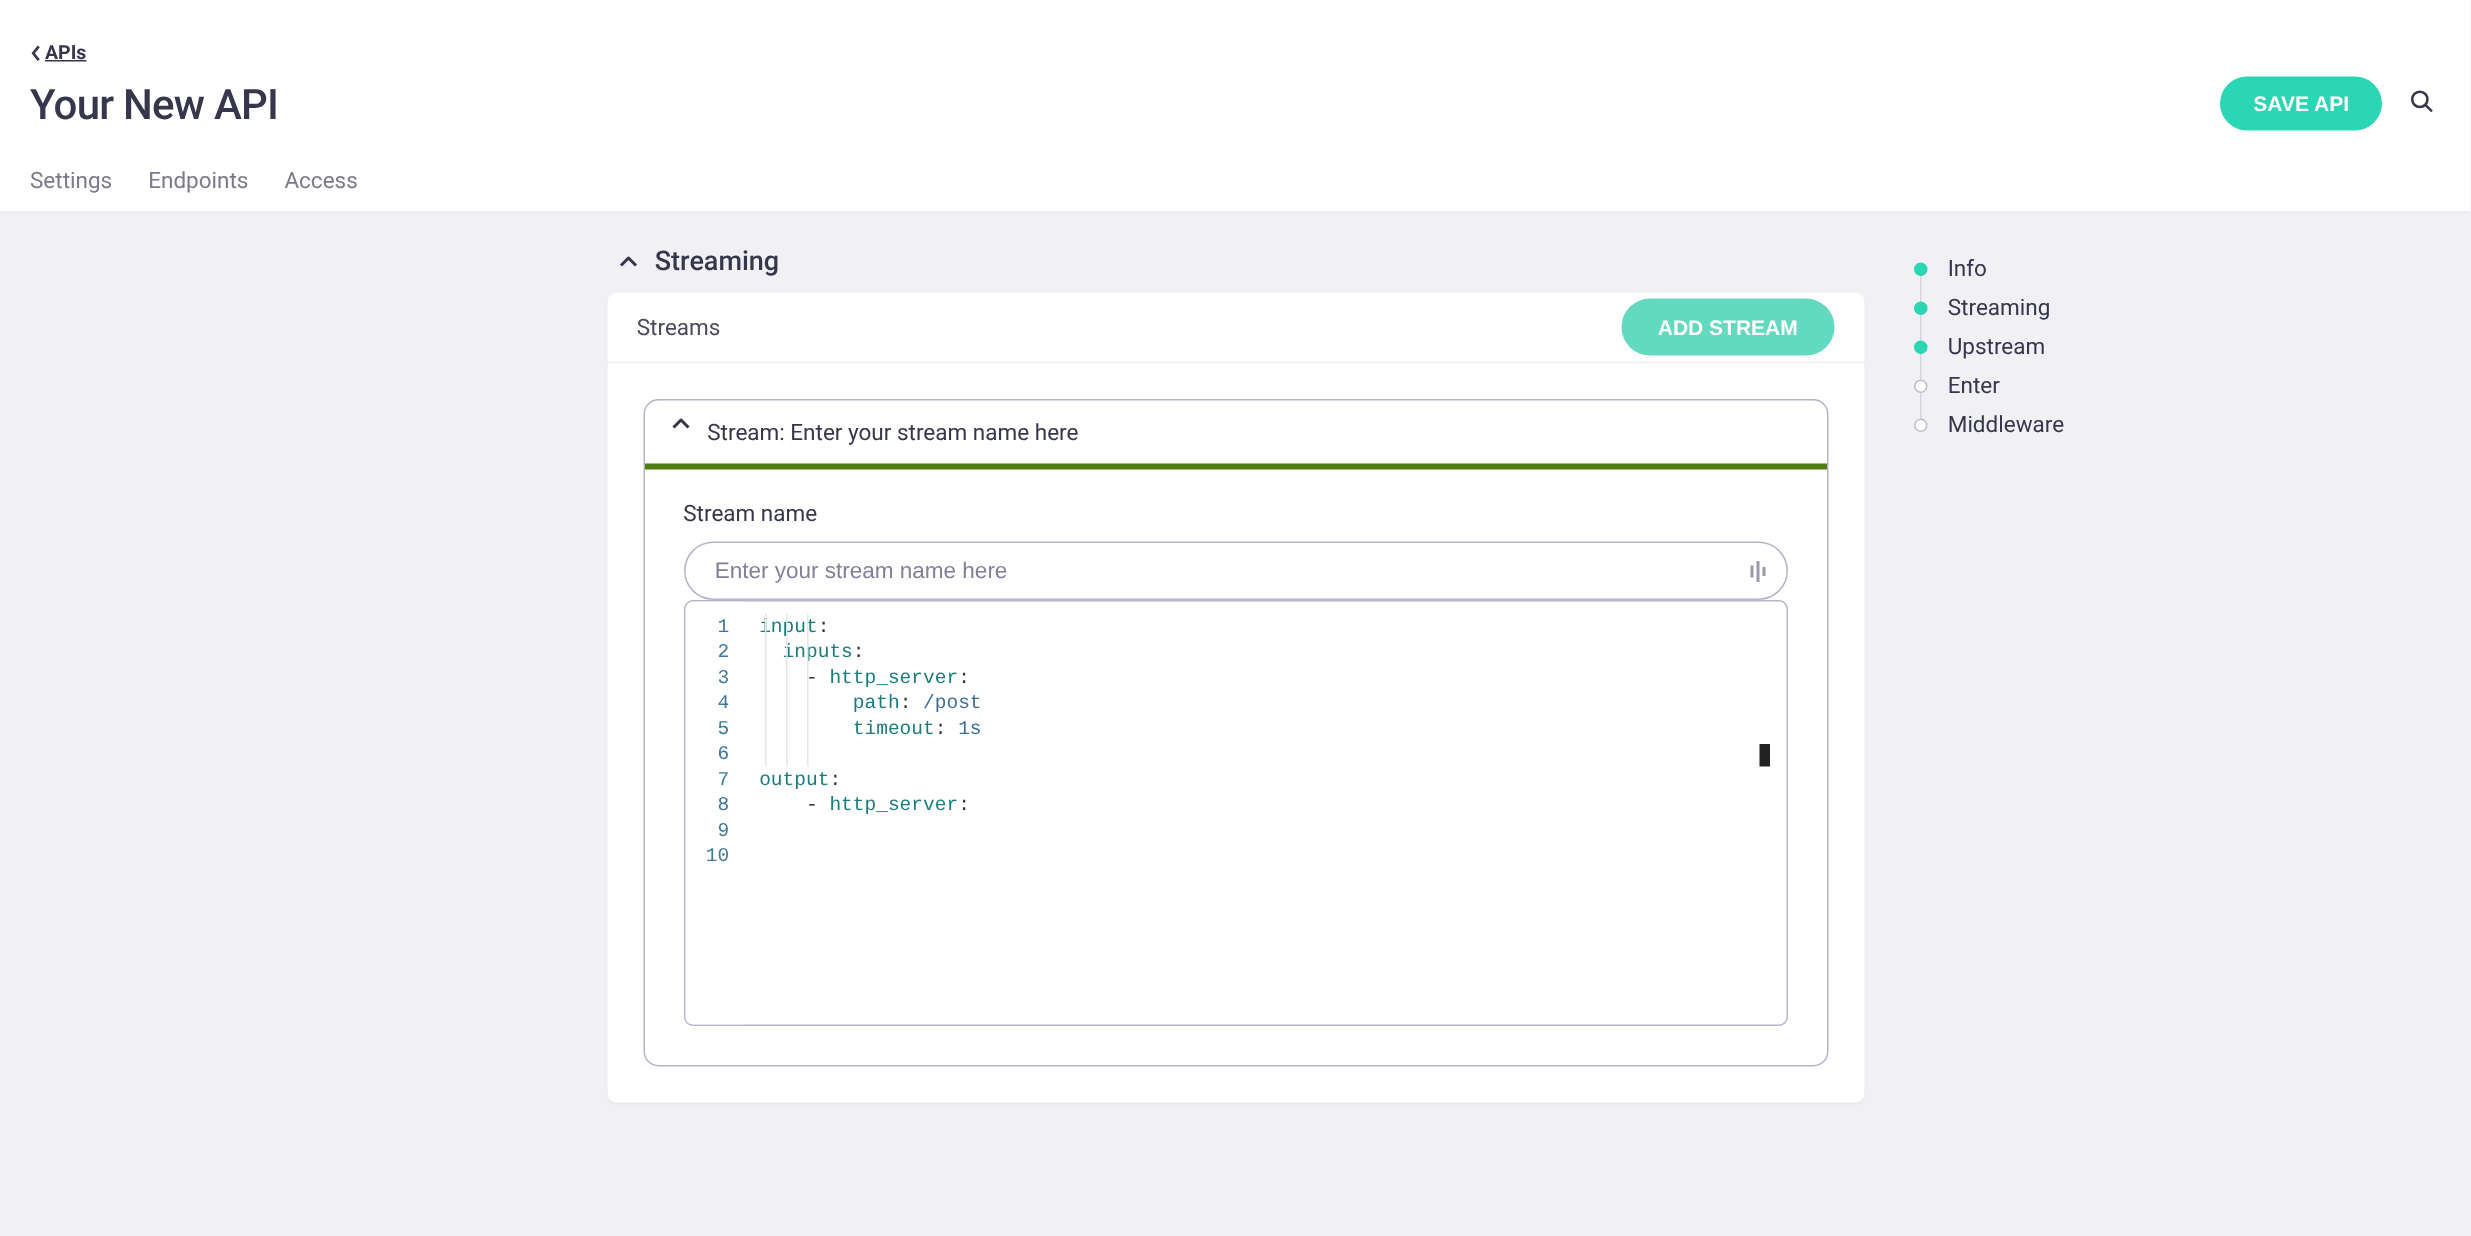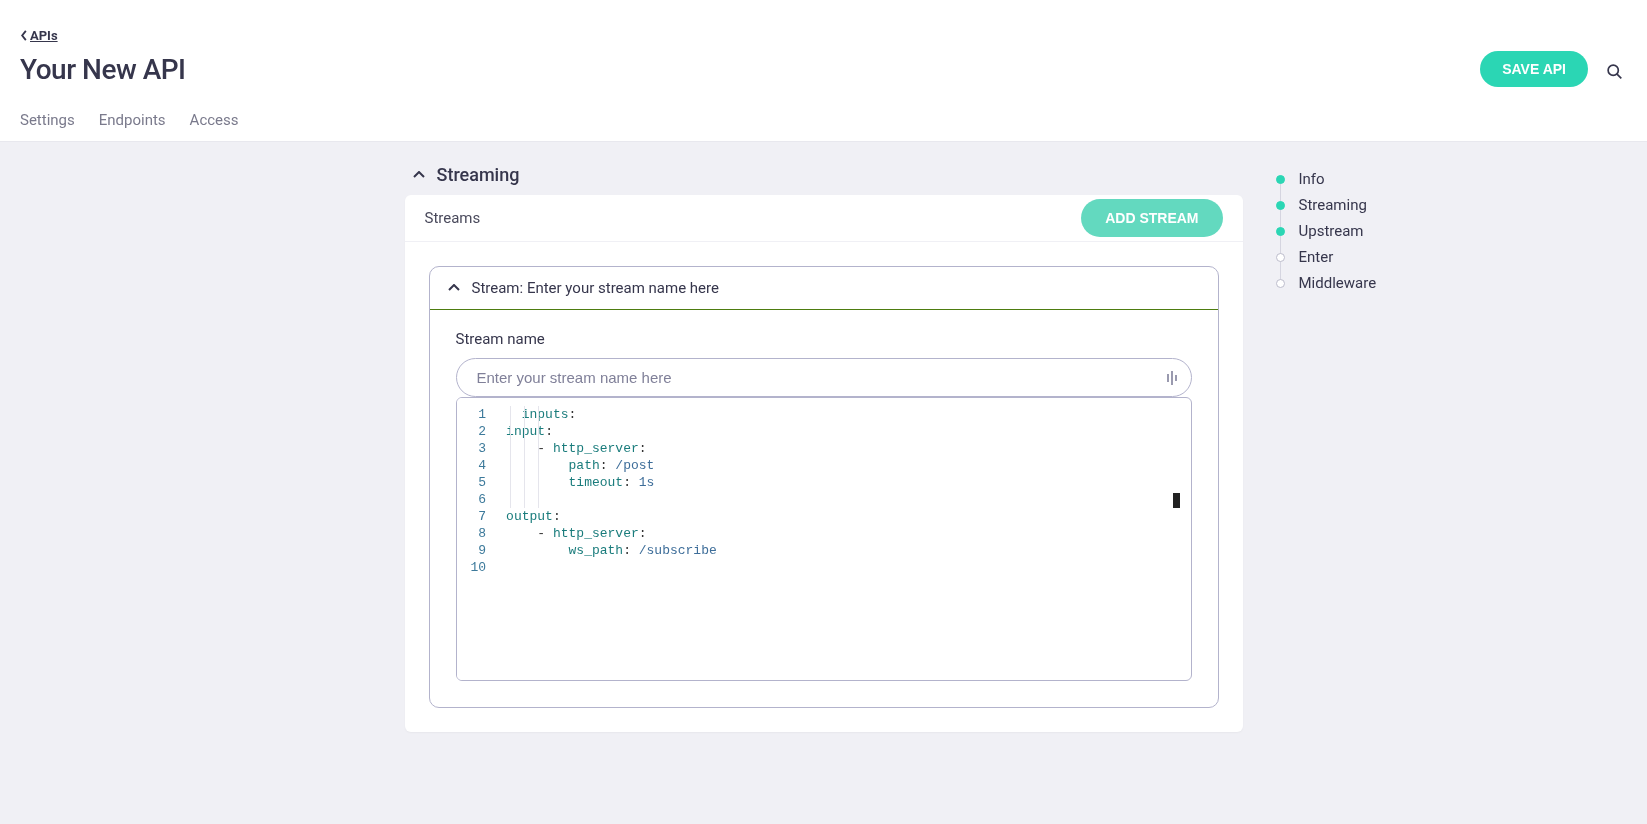--- a/index.html
+++ b/index.html
@@ -2,38 +2,38 @@
 <html><head>
 <meta charset="utf-8">
 <style>
 * { box-sizing: border-box; margin: 0; padding: 0; }
 body { font-family: -apple-system, BlinkMacSystemFont, "Segoe UI", Roboto, Helvetica, Arial, sans-serif; background: #f0f0f5; color: #36364c; width: 1647px; }
 .topbar { background: #fff; padding: 0 20px; border-bottom: 1px solid #e8e8ee; }
 .breadcrumb-link { display: inline-flex; align-items: center; font-size: 13px; font-weight: 700; color: #36364c; text-decoration: underline; cursor: pointer; padding-top: 28px; }
 .breadcrumb-link svg { width: 8px; height: 11px; margin-right: 2px; }
 .title-row { display: flex; align-items: center; justify-content: space-between; margin-top: 6px; }
 .page-title { font-size: 28px; font-weight: 500; letter-spacing: -0.5px; }
-.title-actions { display: flex; align-items: flex-end; gap: 14px; }
+.title-actions { display: flex; align-items: center; gap: 14px; }
 .btn-save { background: #2bd6b4; color: #fff; border: none; border-radius: 20px; padding: 10px 22px; font-size: 14px; font-weight: 700; cursor: pointer; }
 .btn-search { border: none; background: none; cursor: pointer; padding: 4px; }
 .btn-search svg { width: 17px; height: 17px; stroke: #36364c; }
 .tabs { display: flex; gap: 24px; margin-top: 14px; }
 .tab { font-size: 15px; color: #7a7a8c; padding: 10px 0 12px 0; cursor: pointer; }
 .content-wrap { display: flex; justify-content: center; padding: 16px 40px 40px 40px; position: relative; }
 .main-col { width: 838px; }
 .section-header { display: flex; align-items: center; gap: 12px; padding: 6px 0 10px 8px; }
 .section-header svg { width: 12px; height: 8px; }
 .section-title { font-size: 18px; font-weight: 500; }
 .card { background: #fff; border-radius: 6px; box-shadow: 0 1px 2px rgba(0,0,0,0.04); }
 .card-header { display: flex; align-items: center; justify-content: space-between; padding: 4px 20px; border-bottom: 1px solid #f0f0f5; }
 .streams-label { font-size: 15px; color: #4a4a5c; }
 .btn-add { background: #63d9bf; color: #fff; border: none; border-radius: 20px; padding: 11px 24px; font-size: 14px; font-weight: 700; cursor: pointer; }
 .card-body { padding: 24px; }
 .stream-box { border: 1px solid #b3b3cc; border-radius: 10px; overflow: hidden; }
-.stream-box-header { display: flex; align-items: center; gap: 12px; padding: 12px 18px; border-bottom: 1px solid #4d7c0f; cursor: pointer; }
+.stream-box-header { display: flex; gap: 12px; padding: 12px 18px; border-bottom: 4px solid #4d7c0f; cursor: pointer; }
 .stream-box-header svg { width: 12px; height: 8px; }
 .stream-header-text { font-size: 15px; color: #36364c; }
 .stream-body { padding: 20px 26px 26px 26px; }
 .field-label { font-size: 15px; color: #36364c; margin-bottom: 10px; }
 .field-input-wrap { position: relative; }
 .text-input { width: 100%; border: 1px solid #b3b3cc; border-radius: 22px; padding: 10px 44px 10px 20px; font-size: 15px; color: #333; }
 .text-input::placeholder { color: #808099; }
 .input-icon { position: absolute; right: 14px; top: 50%; transform: translateY(-50%); width: 12px; height: 14px; }
 .config-label { font-size: 15px; margin: 22px 0 10px 0; }
 .code-editor { border: 1px solid #b3b3cc; border-radius: 6px; display: flex; font-family: "SFMono-Regular", Consolas, "Liberation Mono", Menlo, monospace; font-size: 13px; height: 284px; overflow: hidden; position: relative; }
@@ -128,29 +128,28 @@
                   <div>8</div>
                   <div>9</div>
                   <div>10</div>
                 </div>
               <div class="code-area" id="codearea">
                   <div class="active-line-bg" style="top: 161px;"></div>
                 <div class="cursor-block"></div>
               <div class="guide" style="left: 14px; height: 102px; top: 8px;"></div>
                   <div class="guide" style="left: 28px; height: 102px; top: 8px;"></div>
                   <div class="guide" style="left: 42px; height: 102px; top: 8px;"></div>
+                  <div class="code-line"><span class="k">input</span><span class="p">:</span></div>
                   <div class="code-line">  <span class="k">inputs</span><span class="p">:</span></div>
-                  <div class="code-line"><span class="k">input</span><span class="p">:</span></div>
                   <div class="code-line">    <span class="d">- </span><span class="k">http_server</span><span class="p">:</span></div>
                   <div class="code-line">        <span class="k">path</span><span class="p">: </span><span class="v">/post</span></div>
                   <div class="code-line">        <span class="k">timeout</span><span class="p">: </span><span class="v">1s</span></div>
                   <div class="code-line">&nbsp;</div>
                   <div class="code-line"><span class="k">output</span><span class="p">:</span></div>
                   <div class="code-line">    <span class="d">- </span><span class="k">http_server</span><span class="p">:</span></div>
-                  <div class="code-line">        <span class="k">ws_path</span><span class="p">: </span><span class="v">/subscribe</span></div>
                   <div class="code-line">&nbsp;</div>
                 </div>
             </div>
           </div>
         </div>
       </div>
     </div>
   </div>
 
   <div class="side-nav">

